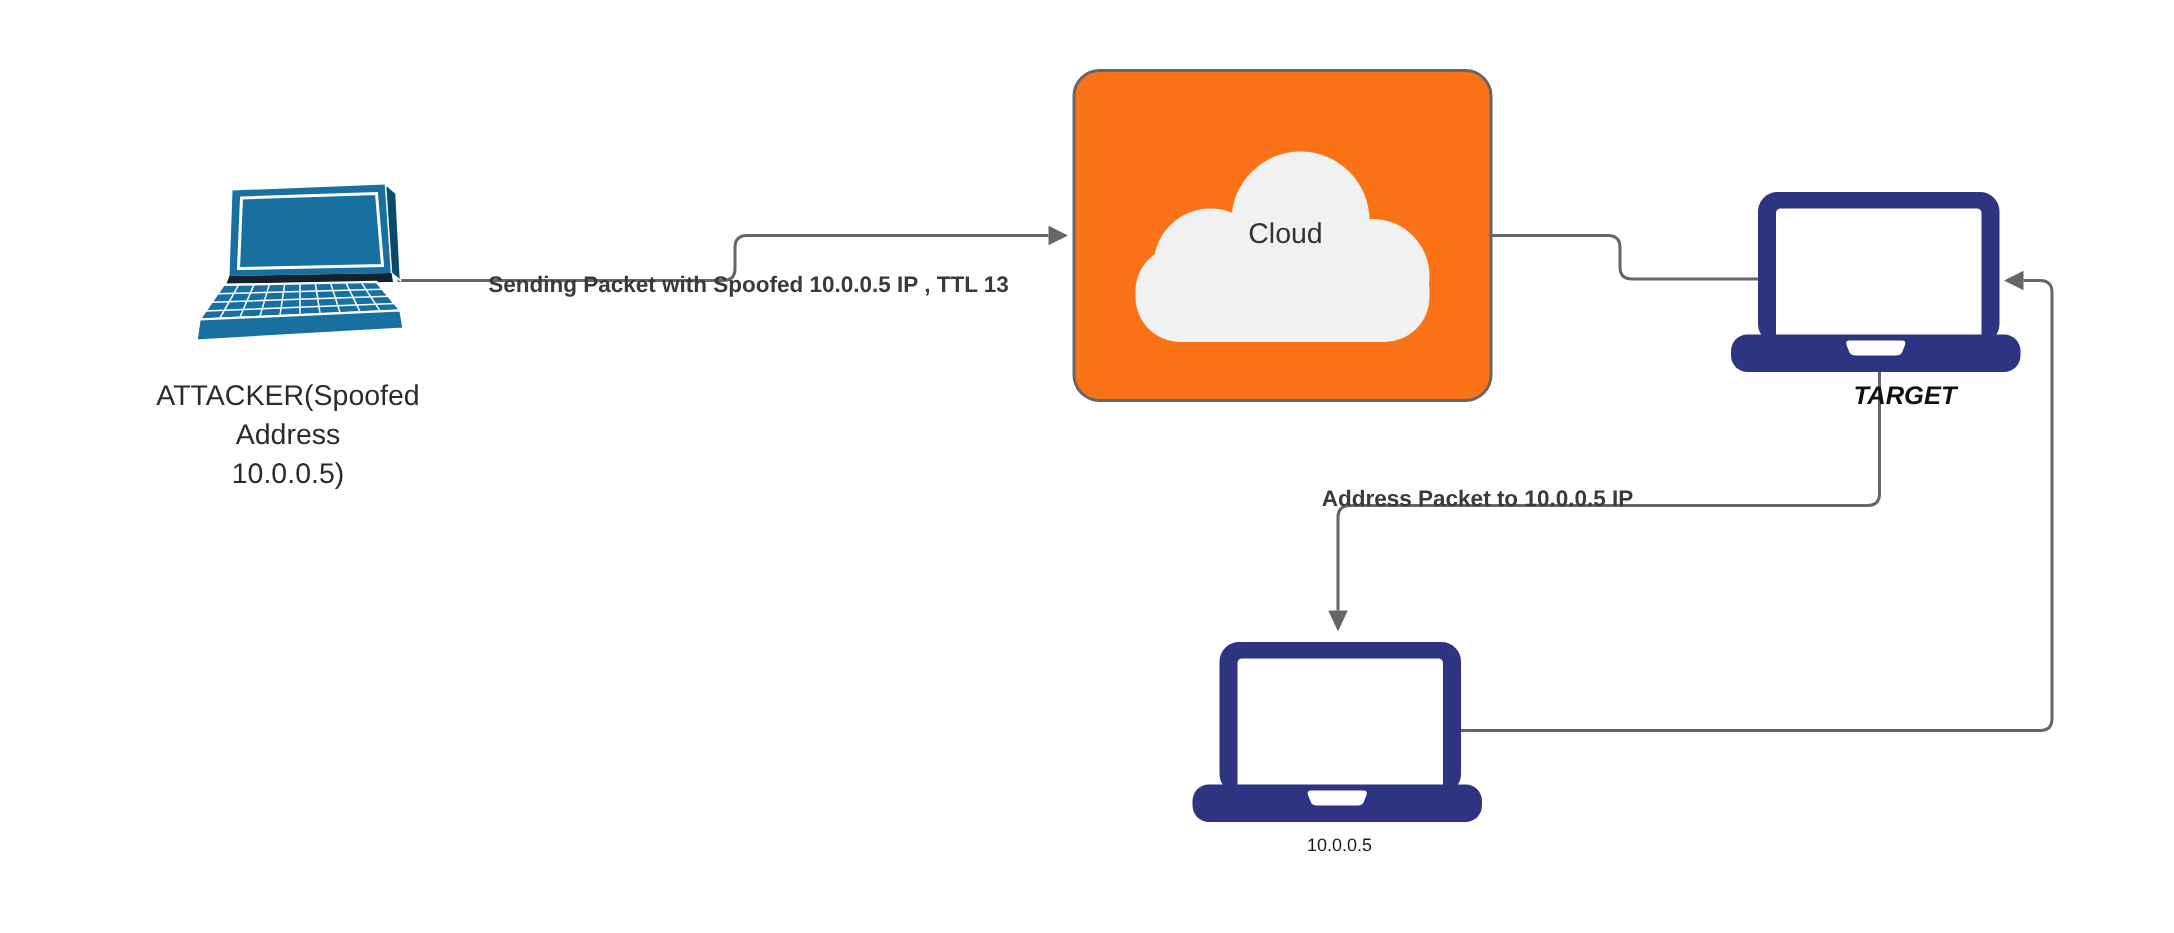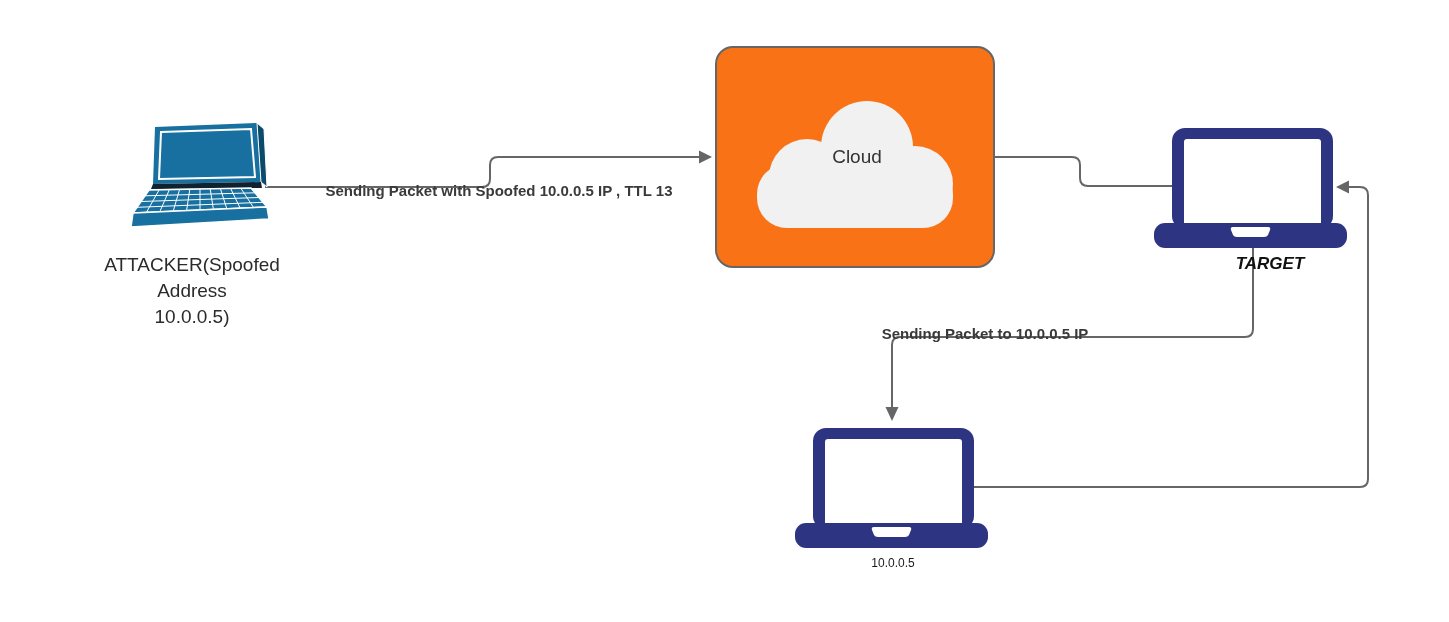--- a/index.html
+++ b/index.html
@@ -82,15 +82,15 @@
 
   <svg class="abs node-icon" style="left:795px;top:428px;" width="193" height="120" viewBox="0 0 193 120">
     <rect x="18" y="0" width="161" height="101" rx="13" fill="var(--laptop-navy)"></rect>
     <rect x="30" y="11" width="137" height="90" rx="3" fill="#fff"></rect>
     <rect x="0" y="95" width="193" height="25" rx="11" fill="var(--laptop-navy)"></rect>
     <path d="M79,99 h35 q3,0 2,3 l-2,5 q-1,2 -4,2 h-27 q-3,0 -4,-2 l-2,-5 q-1,-3 2,-3 z" fill="#fff"></path>
   </svg>
   <div class="node-label" id="realhost-label" style="left:893px;top:556px;">10.0.0.5</div>
 
   <div class="edge-label" style="left:499px;top:190px;">Sending Packet with Spoofed 10.0.0.5 IP , TTL 13</div>
-  <div class="edge-label" style="left:985px;top:333px;">Sending Packet to 10.0.0.5 IP</div>
+  <div class="edge-label" style="left:985px;top:333px;">Address Packet to 10.0.0.5 IP</div>
 
 </div>
 
 </body></html>

